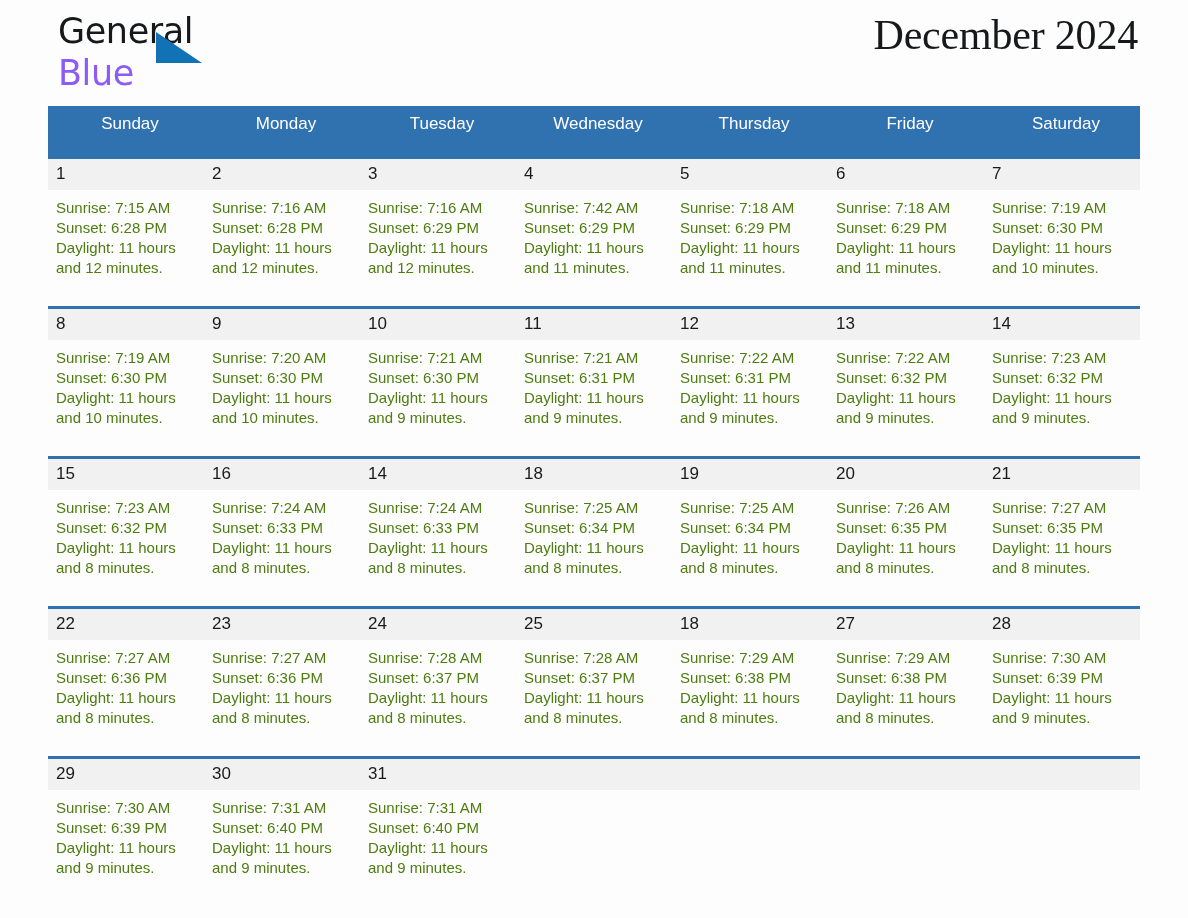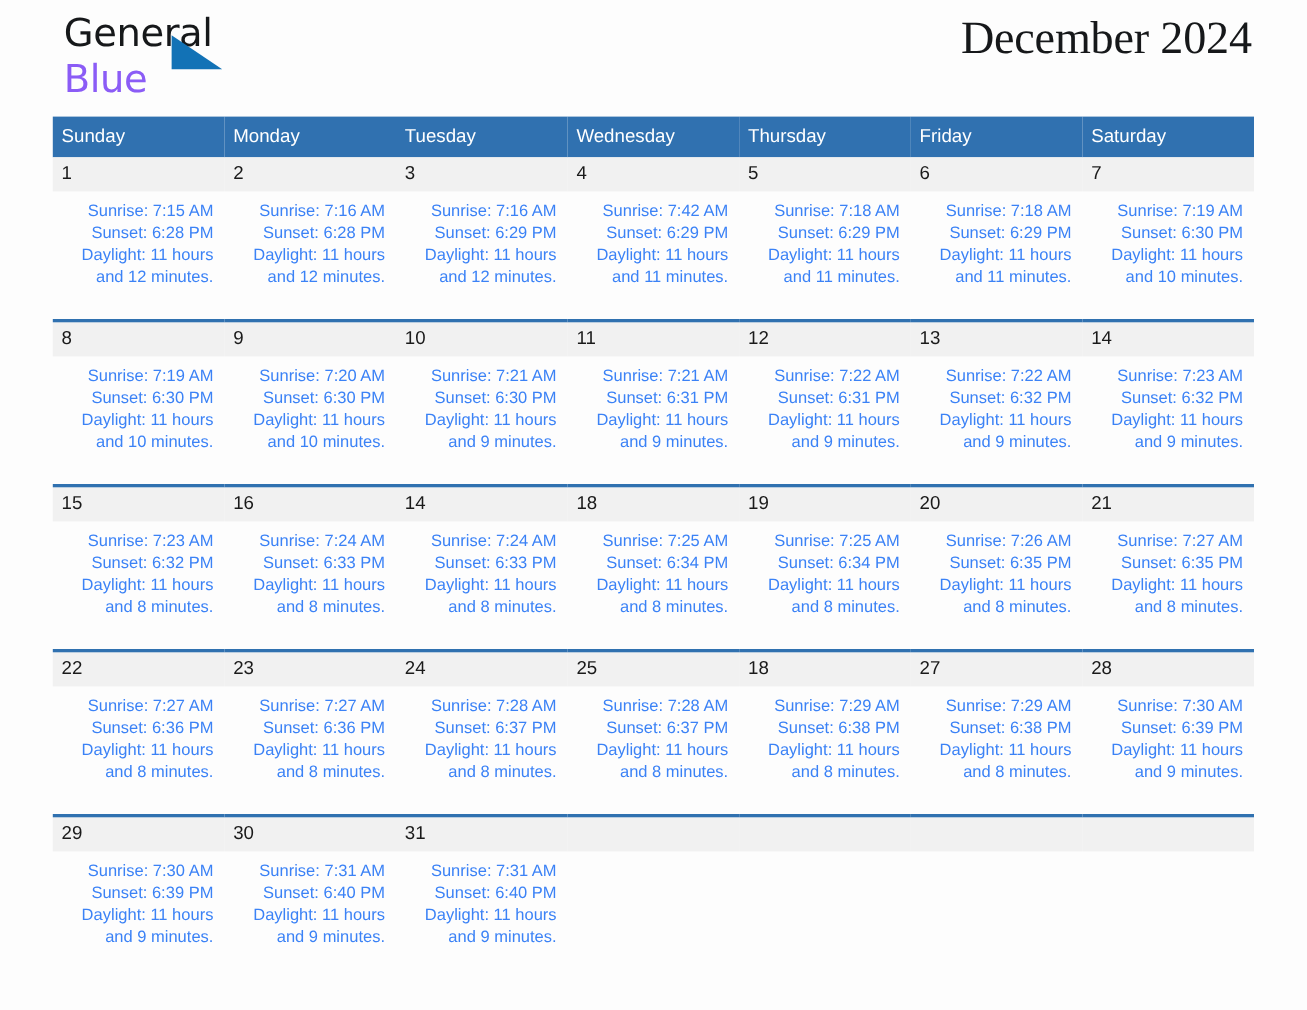--- a/index.html
+++ b/index.html
@@ -87,22 +87,22 @@
   .calendar {
     width: 1092px;
     border-collapse: collapse;
     table-layout: fixed;
   }
   .calendar th {
     background: #3071b0;
     color: #ffffff;
     font-weight: normal;
     font-size: 17px;
-    text-align: left;
-    padding: 7px 0 8px 8px;
+    text-align: center;
+    padding: 7px 0 24px 8px;
     height: 22px;
     vertical-align: middle;
     border: none;
   }
   .week-row > td {
     padding: 0;
     vertical-align: top;
     border: none;
     border-top: 3px solid #3071b0;
   }
@@ -118,24 +118,23 @@
     box-sizing: content-box;
     line-height: 1;
   }
   .daynum.empty {
     color: transparent;
   }
   .details {
     padding: 8px 10px 16px 8px;
     font-size: 15px;
     line-height: 20px;
-    color: #3b82f6;
+    color: #4d7c0f;
     min-height: 86px;
     box-sizing: border-box;
-    text-align: right;
   }
   .details div {
     white-space: normal;
   }
   .details.empty {
     min-height: 86px;
   }
   .spacer-row td {
     height: 12px;
     padding: 0;

